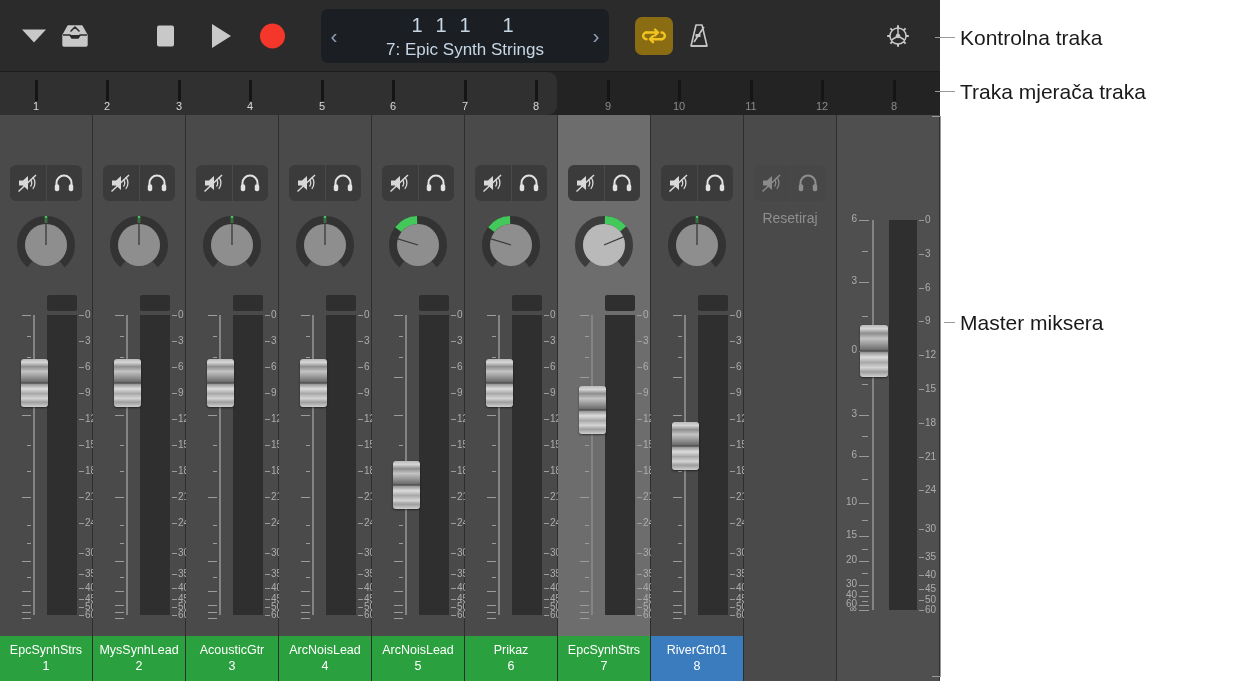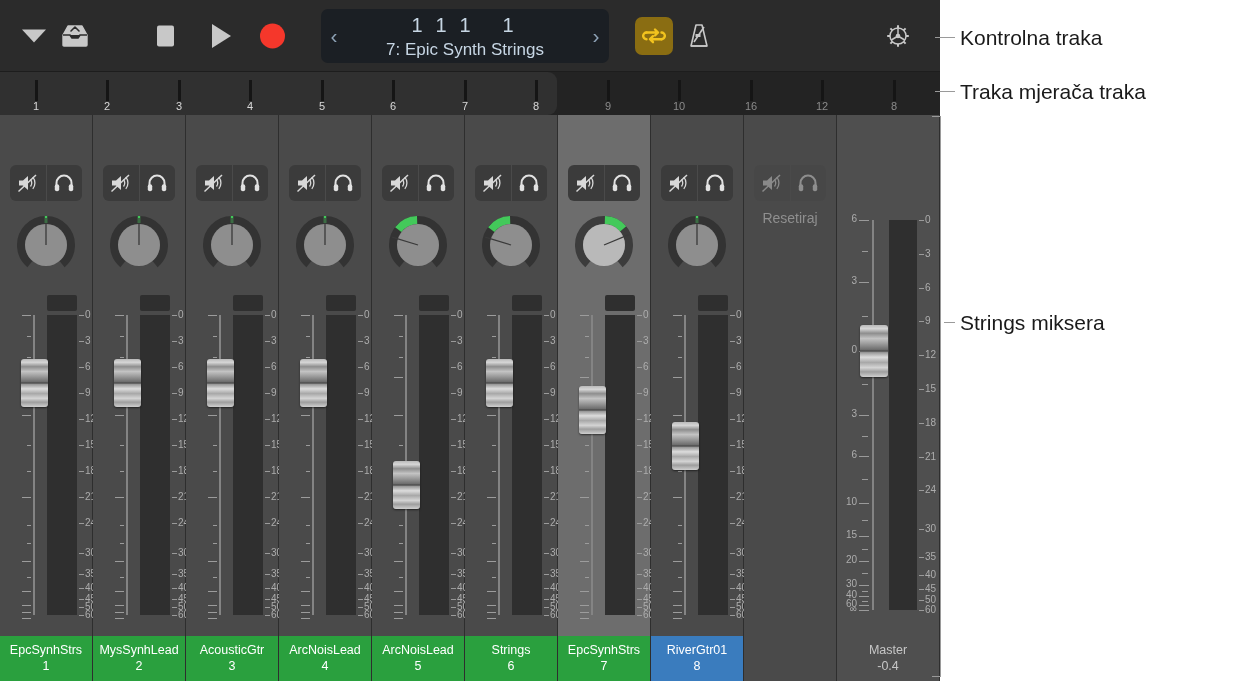--- a/index.html
+++ b/index.html
@@ -246,21 +246,21 @@
           <div class="ruler-num lit" style="left: 393px;">6</div>
           <div class="ruler-mark" style="left: 464px;"></div>
           <div class="ruler-num lit" style="left: 465px;">7</div>
           <div class="ruler-mark" style="left: 535px;"></div>
           <div class="ruler-num lit" style="left: 536px;">8</div>
           <div class="ruler-mark" style="left: 607px;"></div>
           <div class="ruler-num dim" style="left: 608px;">9</div>
           <div class="ruler-mark" style="left: 678px;"></div>
           <div class="ruler-num dim" style="left: 679px;">10</div>
           <div class="ruler-mark" style="left: 750px;"></div>
-          <div class="ruler-num dim" style="left: 751px;">16</div>
+          <div class="ruler-num dim" style="left: 751px;">11</div>
           <div class="ruler-mark" style="left: 821px;"></div>
           <div class="ruler-num dim" style="left: 822px;">12</div>
           <div class="ruler-mark" style="left: 893px;"></div>
           <div class="ruler-num dim" style="left: 894px;">8</div>
         </div>
     </div>
 
     <div id="mixer">
       <div id="strips">
           <div class="strip" style="left: 0px; width: 93px;">
@@ -1001,45 +1001,41 @@
         </div>
         <div class="nameplate" style="left: 279px; width: 93px; background: rgb(42, 160, 62);">
           <div class="nm">ArcNoisLead</div>
           <div class="no">4</div>
         </div>
         <div class="nameplate" style="left: 372px; width: 93px; background: rgb(42, 160, 62);">
           <div class="nm">ArcNoisLead</div>
           <div class="no">5</div>
         </div>
         <div class="nameplate" style="left: 465px; width: 93px; background: rgb(42, 160, 62);">
-          <div class="nm">Strings</div>
+          <div class="nm">Prikaz</div>
           <div class="no">6</div>
         </div>
         <div class="nameplate" style="left: 558px; width: 93px; background: rgb(42, 160, 62);">
           <div class="nm">EpcSynhStrs</div>
           <div class="no">7</div>
         </div>
         <div class="nameplate" style="left: 651px; width: 93px; background: rgb(58, 124, 190);">
           <div class="nm">RiverGtr01</div>
           <div class="no">8</div>
         </div>
         <div class="nameplate" style="left: 744px; width: 93px; background: rgb(74, 74, 74);"></div>
-        <div class="nameplate master-plate" style="left: 837px; width: 103px; background: rgb(79, 79, 79);">
-          <div class="nm">Master</div>
-          <div class="no">-0.4</div>
-        </div>
       </div>
   </div>
 
   <div id="annos">
       <div class="anno-text" style="left: 960px; top: 26px;">Kontrolna traka</div>
       <div class="anno-line" style="left: 935px; top: 37px; width: 20px; height: 1px;"></div>
       <div class="anno-text" style="left: 960px; top: 80px;">Traka mjerača traka</div>
       <div class="anno-line" style="left: 935px; top: 91px; width: 20px; height: 1px;"></div>
-      <div class="anno-text" style="left: 960px; top: 311px;">Strings miksera</div>
+      <div class="anno-text" style="left: 960px; top: 311px;">Master miksera</div>
       <div class="anno-line" style="left: 944px; top: 322px; width: 11px; height: 1px;"></div>
     </div>
 
   <div class="anno-line" style="left:940px; top:116px; width:1px; height:560px;"></div>
   <div class="anno-line" style="left:932px; top:116px; width:9px; height:1px;"></div>
   <div class="anno-line" style="left:932px; top:676px; width:9px; height:1px;"></div>
 
 </div>
 
 </body></html>

